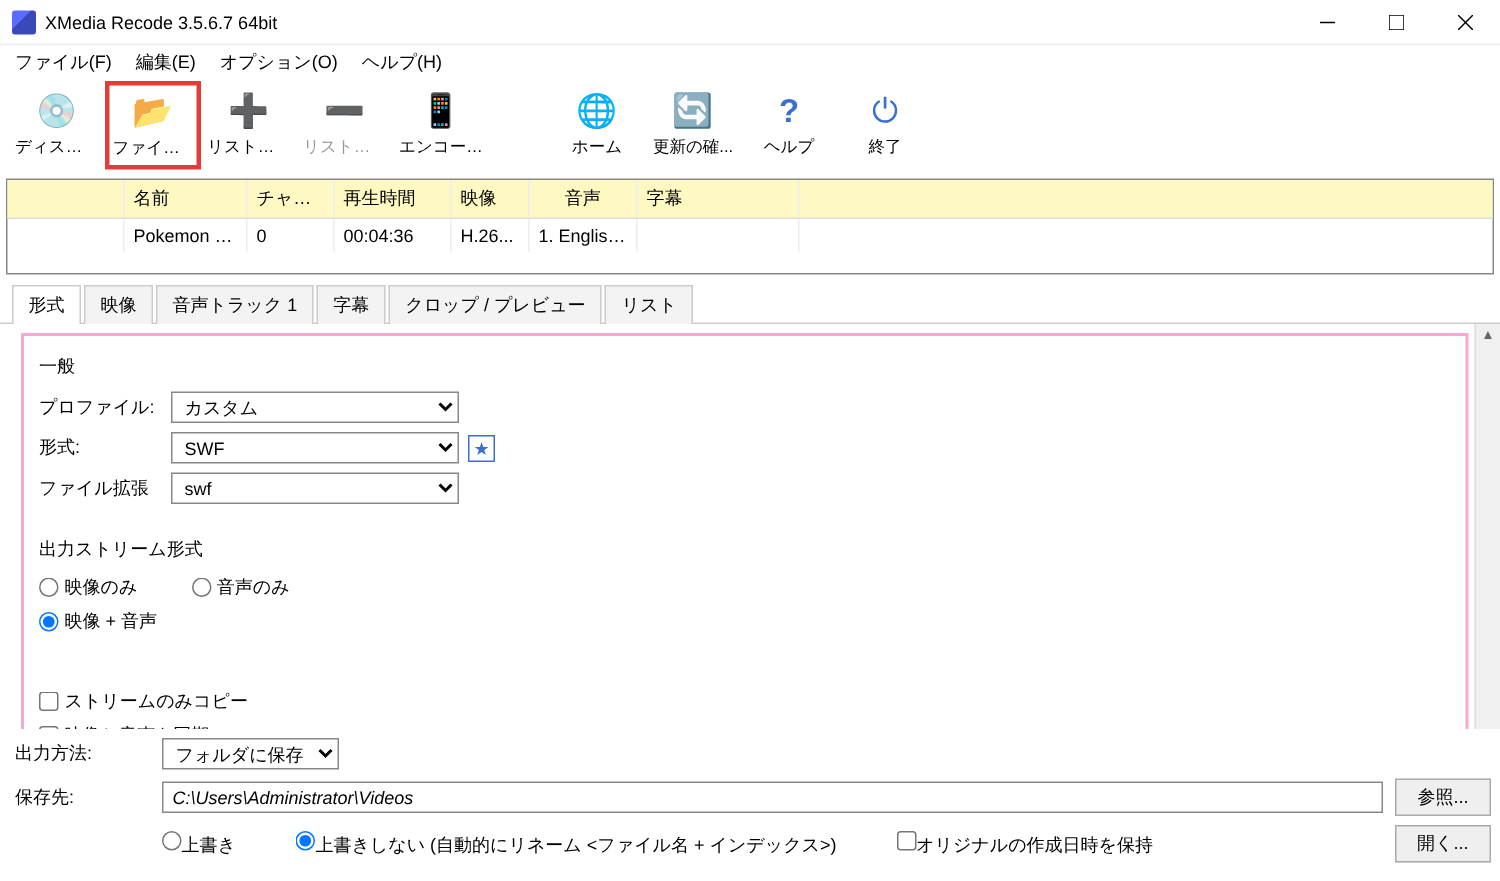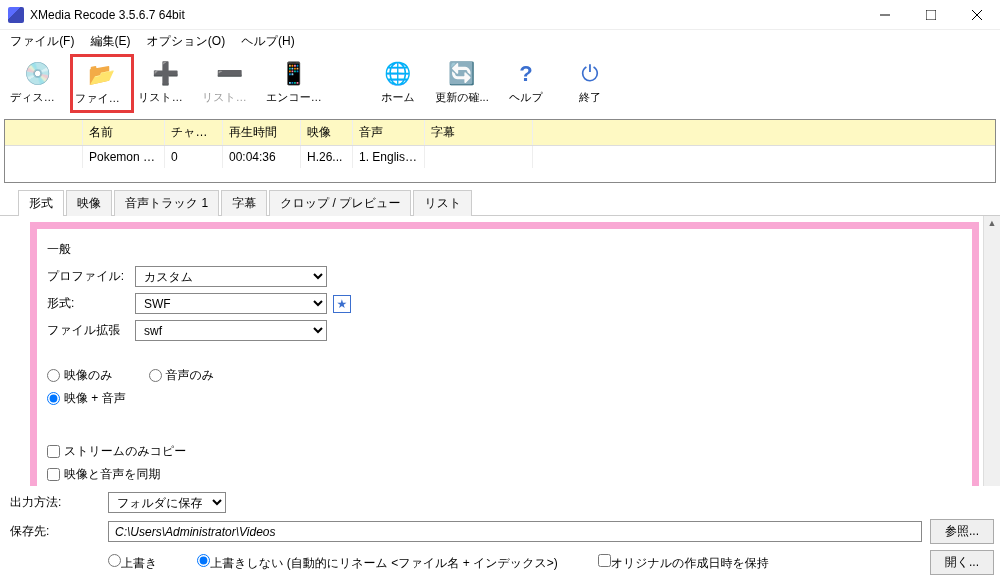--- a/index.html
+++ b/index.html
@@ -15,26 +15,26 @@
 .toolbar { display:flex; padding:2px 6px 4px; gap:0; }
 .tbtn { width:64px; display:flex; flex-direction:column; align-items:center; padding:4px 2px; border:2px solid transparent; }
 .tbtn.highlight { border:3px solid #e63b3b; }
 .tbtn .ic { height:28px; width:28px; display:flex; align-items:center; justify-content:center; font-size:22px; }
 .tbtn .lbl { font-size:11px; white-space:nowrap; overflow:hidden; text-overflow:ellipsis; width:100%; text-align:center; margin-top:2px; }
 .disabled { color:#999; }
 .filelist { border:1px solid #888; margin:2px 4px 6px; height:64px; background:#fff; }
 .fl-head, .fl-row { display:flex; }
 .fl-head { border-bottom:1px solid #ddd; background:#fef9c3; }
 .fl-head div, .fl-row div { padding:4px 6px; border-right:1px solid #eee; white-space:nowrap; overflow:hidden; text-overflow:ellipsis; }
-.c0{width:78px;} .c1{width:82px;} .c2{width:58px;} .c3{width:78px;} .c4{width:52px;} .c5{width:72px;} .c6{width:108px;}
-.tabs { display:flex; border-bottom:1px solid #ccc; padding-left:18px; }
+.c0{width:78px;} .c1{width:82px;} .c2{width:58px;} .c3{width:78px;} .c4{width:52px;} .c5{width:72px;text-align:center;} .c6{width:108px;}
+.tabs { display:flex; border-bottom:1px solid #ccc; padding-left:8px; }
 .tab { padding:4px 10px; border:1px solid #ccc; border-bottom:none; margin-right:2px; background:#f3f3f3; position:relative; top:1px; }
 .tab.active { background:#fff; }
 .panel { display:flex; }
-.panel-inner { flex:1; border:7px solid #f9a8d4; margin:6px 4px 0 30px; padding:10px 10px 50px; }
+.panel-inner { flex:1; border:2px solid #f9a8d4; margin:6px 4px 0 14px; padding:10px 10px 50px; }
 .scrollbar { width:17px; background:#f0f0f0; border-left:1px solid #ddd; display:flex; flex-direction:column; align-items:center; padding:2px 0; gap:2px; }
 .scrollbar div { font-size:9px; color:#666; }
 .section-title { margin:2px 0 8px; }
 .row { display:flex; align-items:center; margin-bottom:6px; gap:6px; }
 .row .lab { width:82px; }
 select { width:192px; height:21px; border:1px solid #888; background:#fff; padding-left:4px; }
 .star { width:18px; height:18px; display:flex; align-items:center; justify-content:center; border:1px solid #3b6fcf; color:#3b6fcf; font-size:12px; }
 .radio-row { display:flex; gap:36px; margin:6px 0; }
 .radio-row label, .cb-row label { display:flex; align-items:center; gap:4px; }
 input[type=radio],input[type=checkbox]{ width:13px; height:13px; }
@@ -161,20 +161,21 @@
       <div class="lab">形式:</div>
       <select><option>SWF</option></select>
       <div class="star">★</div>
     </div>
     <div class="row">
       <div class="lab">ファイル拡張</div>
       <select><option>swf</option></select>
     </div>
 
     <div style="height:14px"></div>
+    <div class="section-title">出力ストリーム形式</div>
     <div class="radio-row">
       <label>
           <input type="radio" name="sf" style="">
           <span>映像のみ</span>
         </label>
       <label>
           <input type="radio" name="sf" style="">
           <span>音声のみ</span>
         </label>
     </div>

